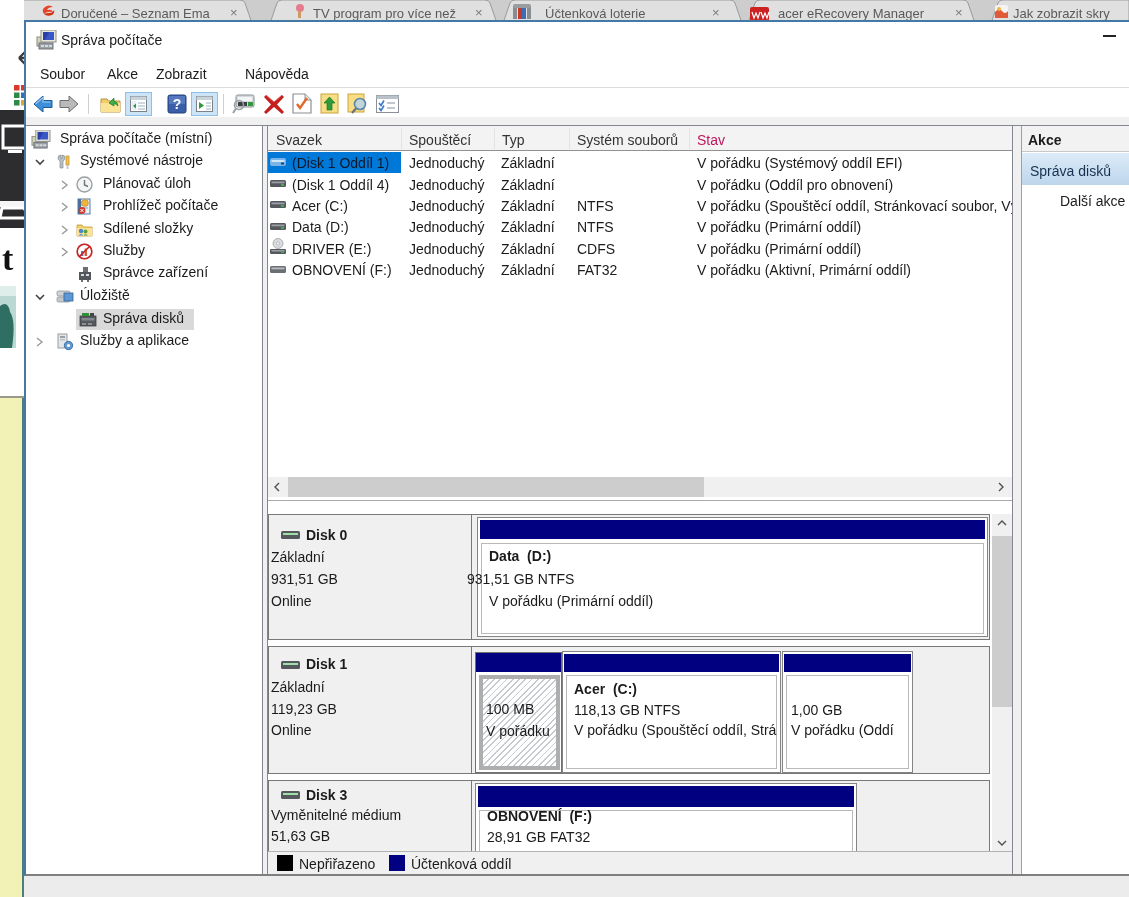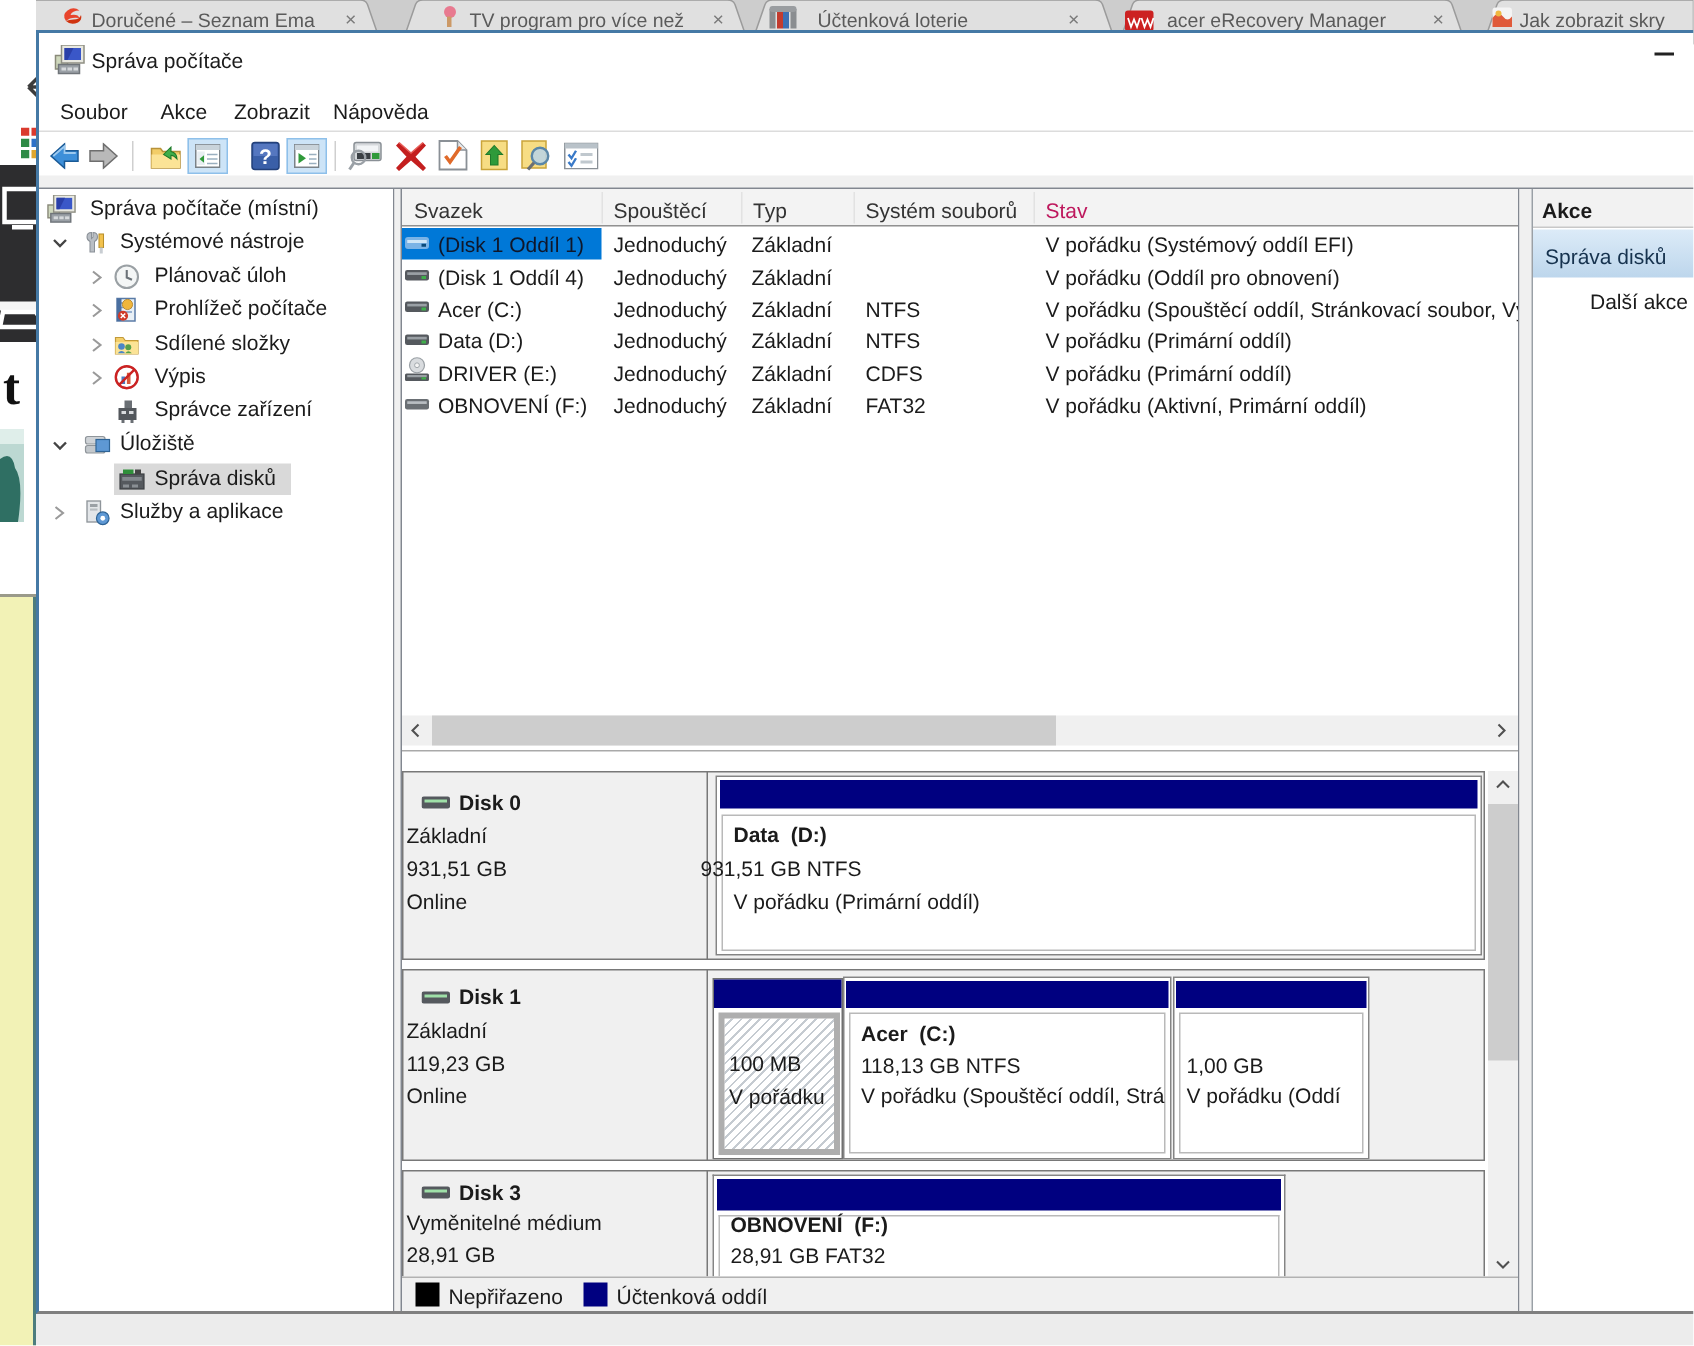--- a/index.html
+++ b/index.html
@@ -97,21 +97,21 @@
   <rect x="5" y="15" width="3" height="2" fill="#d6d9dc"></rect>
     <rect x="9" y="15" width="3" height="2" fill="#d6d9dc"></rect>
     <rect x="13" y="15" width="3" height="2" fill="#d6d9dc"></rect>
 </svg>
 <div class="a t" style="left:61px;top:32px">Správa počítače</div>
 <div class="a" style="left:1103px;top:35px;width:13px;height:2px;background:#222"></div>
 
 <div class="a t" style="left:40px;top:66px">Soubor</div>
 <div class="a t" style="left:107px;top:66px">Akce</div>
 <div class="a t" style="left:156px;top:66px">Zobrazit</div>
-<div class="a t" style="left:222px;top:66px">Nápověda</div>
+<div class="a t" style="left:245px;top:66px">Nápověda</div>
 <div class="a" style="left:26px;top:87px;width:1103px;height:1px;background:#dcdcdc"></div>
 
 <div class="a" style="left:88px;top:94px;width:1px;height:20px;background:#cfcfcf"></div>
 <div class="a" style="left:223px;top:94px;width:1px;height:20px;background:#cfcfcf"></div>
 <svg class="a" style="left:33px;top:95px" width="20" height="18" viewBox="0 0 20 18">
   <path d="M1,9 L10,1 L10,5.5 L19,5.5 L19,12.5 L10,12.5 L10,17 Z" fill="#3d8fd9" stroke="#1a5a96" stroke-width="1"></path>
   <path d="M2.5,9 L10,2.5 L10,7 L17.5,7" fill="none" stroke="#9cc9ef" stroke-width="1.2"></path>
 </svg>
 <svg class="a" style="left:59px;top:95px" width="20" height="18" viewBox="0 0 20 18">
   <path d="M19,9 L10,1 L10,5.5 L1,5.5 L1,12.5 L10,12.5 L10,17 Z" fill="#b9b9b9" stroke="#6e6e6e" stroke-width="1"></path>
@@ -260,21 +260,21 @@
 <svg class="a" style="left:60px;top:247px" width="9" height="10" viewBox="0 0 9 10">
     <path d="M2,1 L7,5 L2,9" stroke="#9a9a9a" stroke-width="1.4" fill="none"></path>
   </svg>
 <svg class="a" style="left:76px;top:243px" width="17" height="17" viewBox="0 0 17 17">
   <circle cx="8.5" cy="8.5" r="7.3" fill="#fff" stroke="#b0b5ba" stroke-width="1.2"></circle>
   <rect x="5" y="8" width="2.4" height="5" fill="#4a7ac0"></rect>
     <rect x="8.6" y="5.5" width="2.4" height="7.5" fill="#d85a3a"></rect>
   <circle cx="8.5" cy="8.5" r="7.3" fill="none" stroke="#cc2222" stroke-width="1.6"></circle>
   <line x1="3.2" y1="13.7" x2="13.8" y2="3.2" stroke="#cc2222" stroke-width="1.6"></line>
 </svg>
-<div class="a t" style="left:103px;top:242px">Výpis</div>
+<div class="a t" style="left:103px;top:242px">Služby</div>
 
 <svg class="a" style="left:76px;top:266px" width="17" height="17" viewBox="0 0 17 17">
   <rect x="7" y="1" width="5" height="6" fill="#6a6f74"></rect>
   <rect x="3" y="6" width="12" height="8" fill="#53575c"></rect>
   <rect x="5" y="8" width="3" height="2" fill="#d9dbde"></rect>
     <rect x="10" y="8" width="3" height="2" fill="#d9dbde"></rect>
   <rect x="5" y="14" width="2" height="2" fill="#6a6f74"></rect>
     <rect x="11" y="14" width="2" height="2" fill="#6a6f74"></rect>
 </svg>
 <div class="a t" style="left:103px;top:264px">Správce zařízení</div>
@@ -447,21 +447,21 @@
 <div class="a t" style="left:791px;top:722px;width:119px;overflow:hidden">V pořádku (Oddí</div>
 
 <div class="a" style="left:268px;top:780px;width:722px;height:71px;background:#f0f0f0;border:1px solid #787878;border-bottom:none"></div>
 <div class="a" style="left:471px;top:780px;width:1px;height:71px;background:#787878"></div>
 <svg class="a" style="left:281px;top:789px" width="20" height="12" viewBox="0 0 20 12">
     <rect x="0" y="2" width="19" height="8" rx="1.5" fill="#55595e"></rect>
     <rect x="2" y="4" width="15" height="2" fill="#9fe0a8"></rect>
   </svg>
 <div class="a t b" style="left:306px;top:787px">Disk 3</div>
 <div class="a t" style="left:271px;top:807px">Vyměnitelné médium</div>
-<div class="a t" style="left:271px;top:828px">28,91 GB</div>
+<div class="a t" style="left:271px;top:828px">51,63 GB</div>
 <div class="a" style="left:475px;top:783px;width:382px;height:68px;background:#fff;border:1px solid #848484;border-bottom:none"></div>
 <div class="a" style="left:478px;top:786px;width:376px;height:21px;background:#000080"></div>
 <div class="a" style="left:479px;top:810px;width:374px;height:41px;border:1px solid #b9b9b9;border-bottom:none"></div>
 <div class="a t b" style="left:487px;top:808px">OBNOVENÍ&nbsp; (F:)</div>
 <div class="a t" style="left:487px;top:829px">28,91 GB FAT32</div>
 
 <div class="a" style="left:992px;top:514px;width:20px;height:337px;background:#f0f0f0"></div>
 <svg class="a" style="left:997px;top:518px" width="10" height="10" viewBox="0 0 10 10">
     <path d="M1,7 L5,3 L9,7" stroke="#505050" stroke-width="1.4" fill="none"></path>
   </svg>

